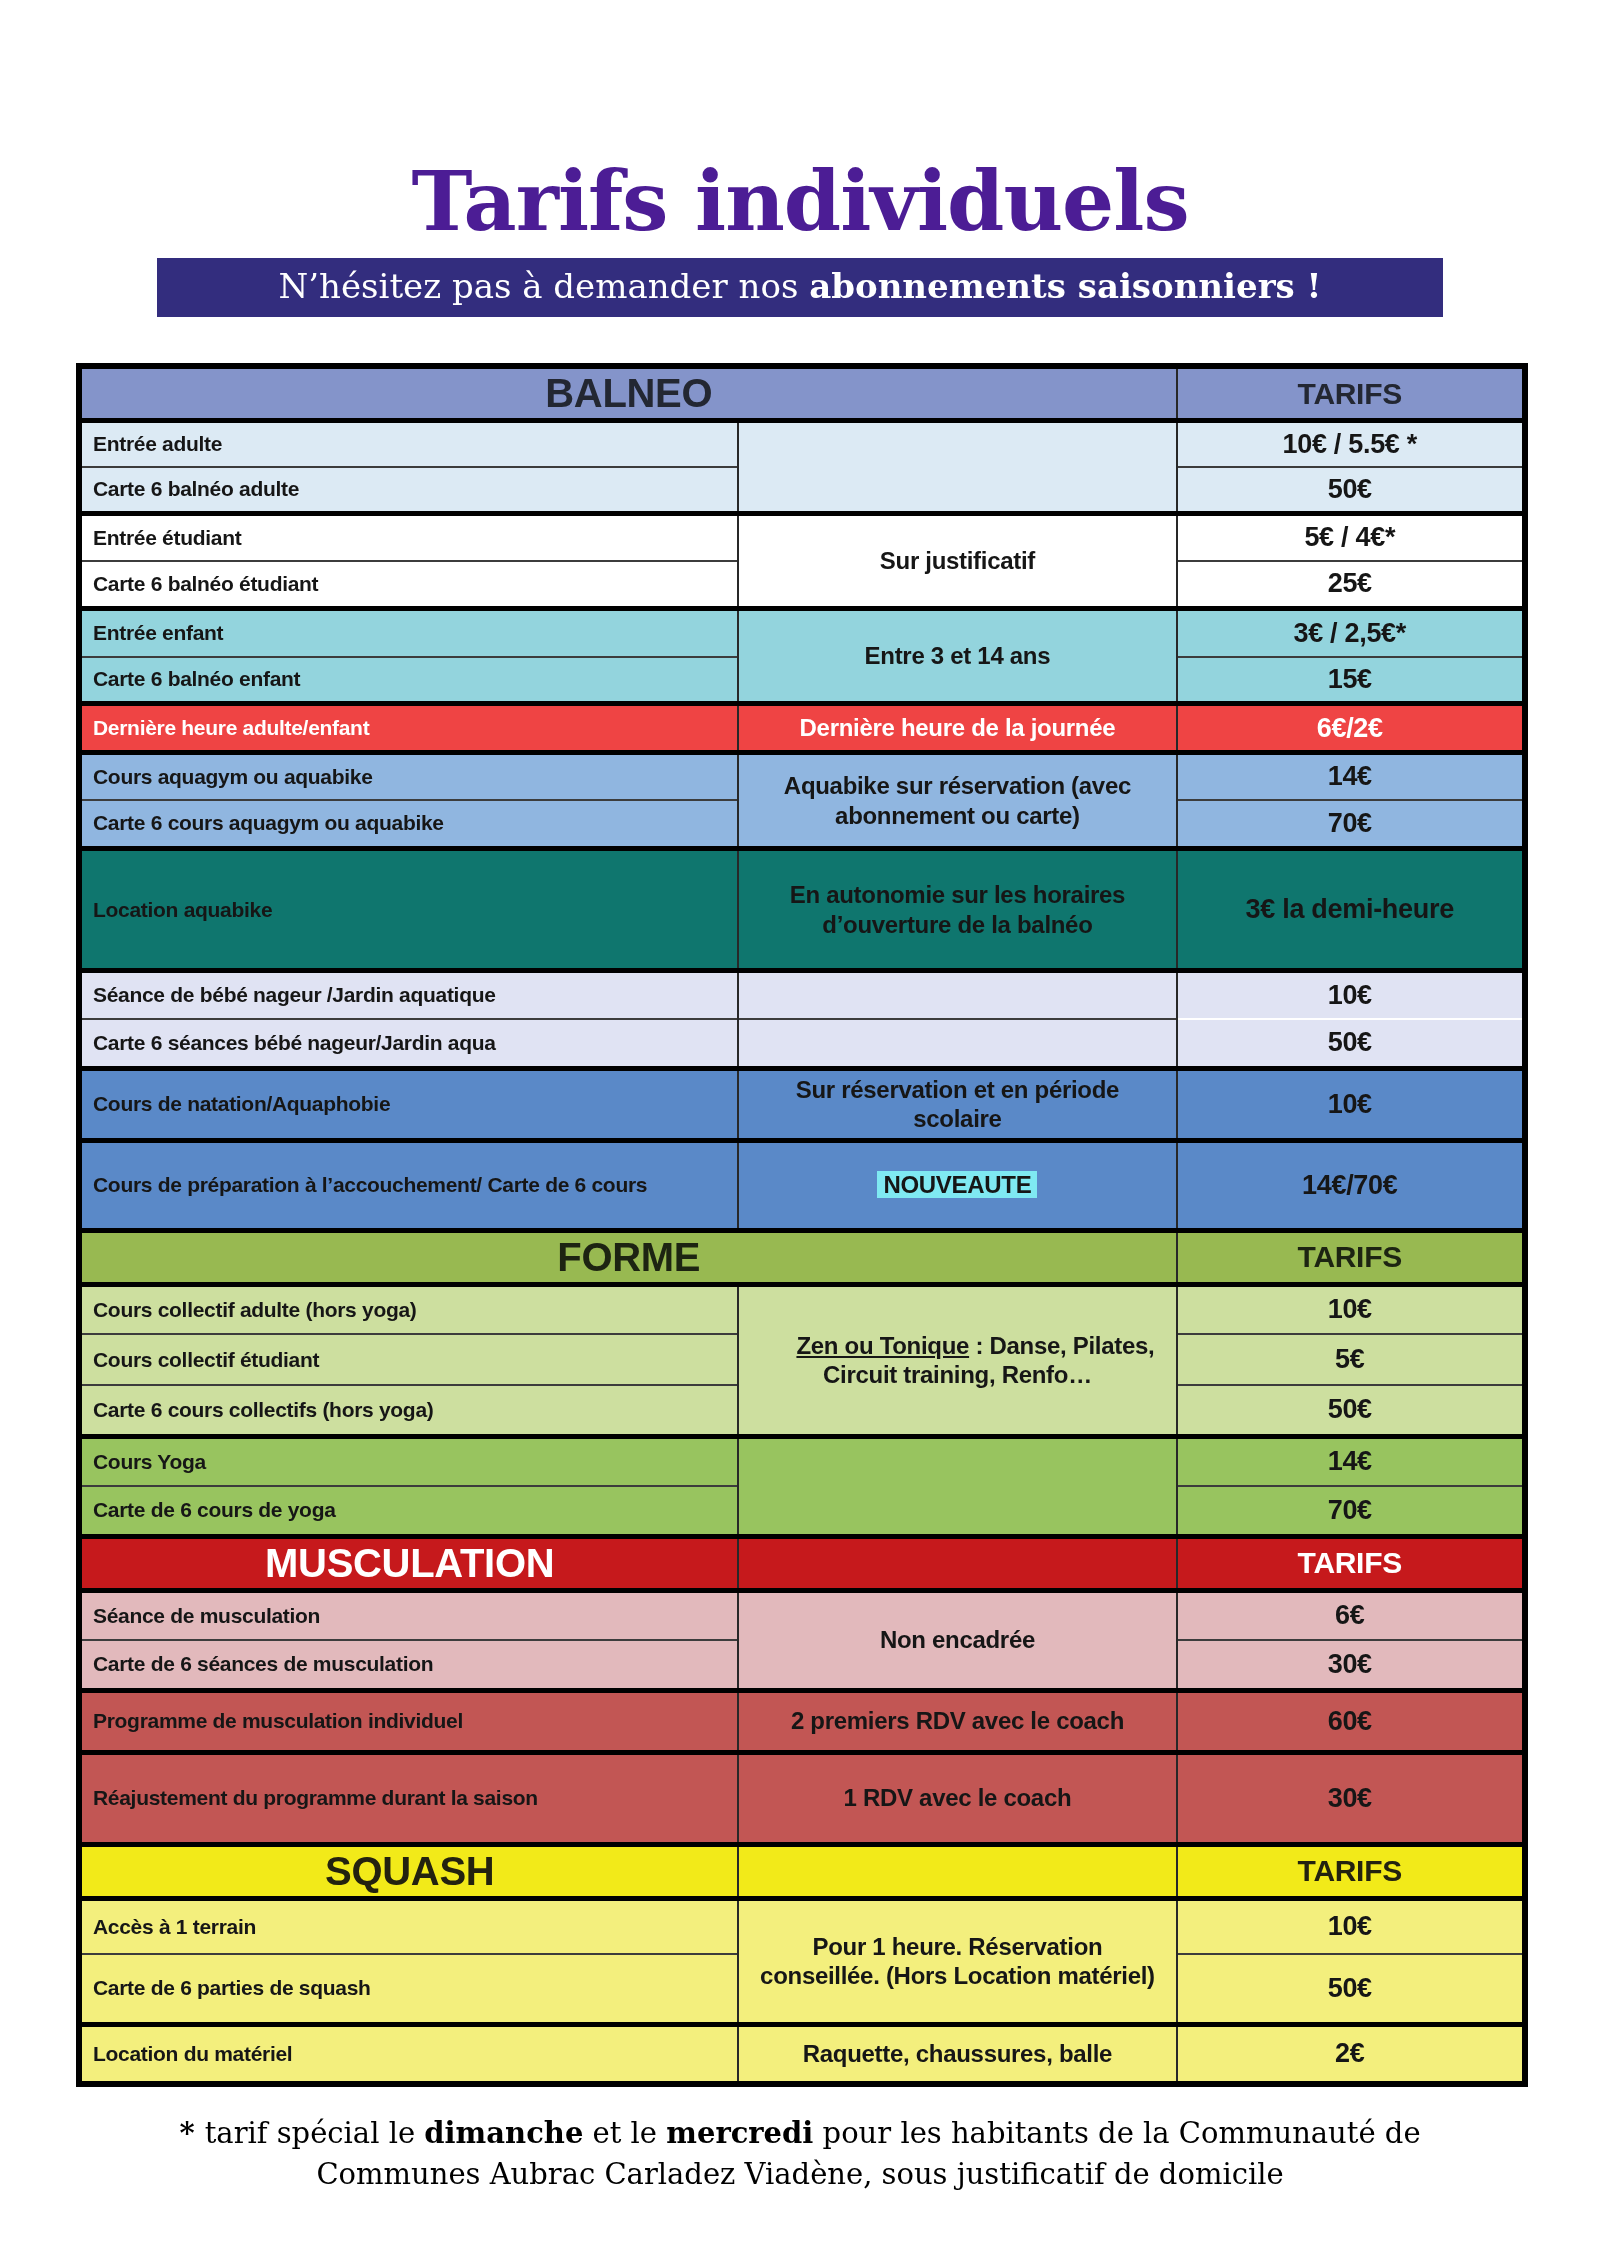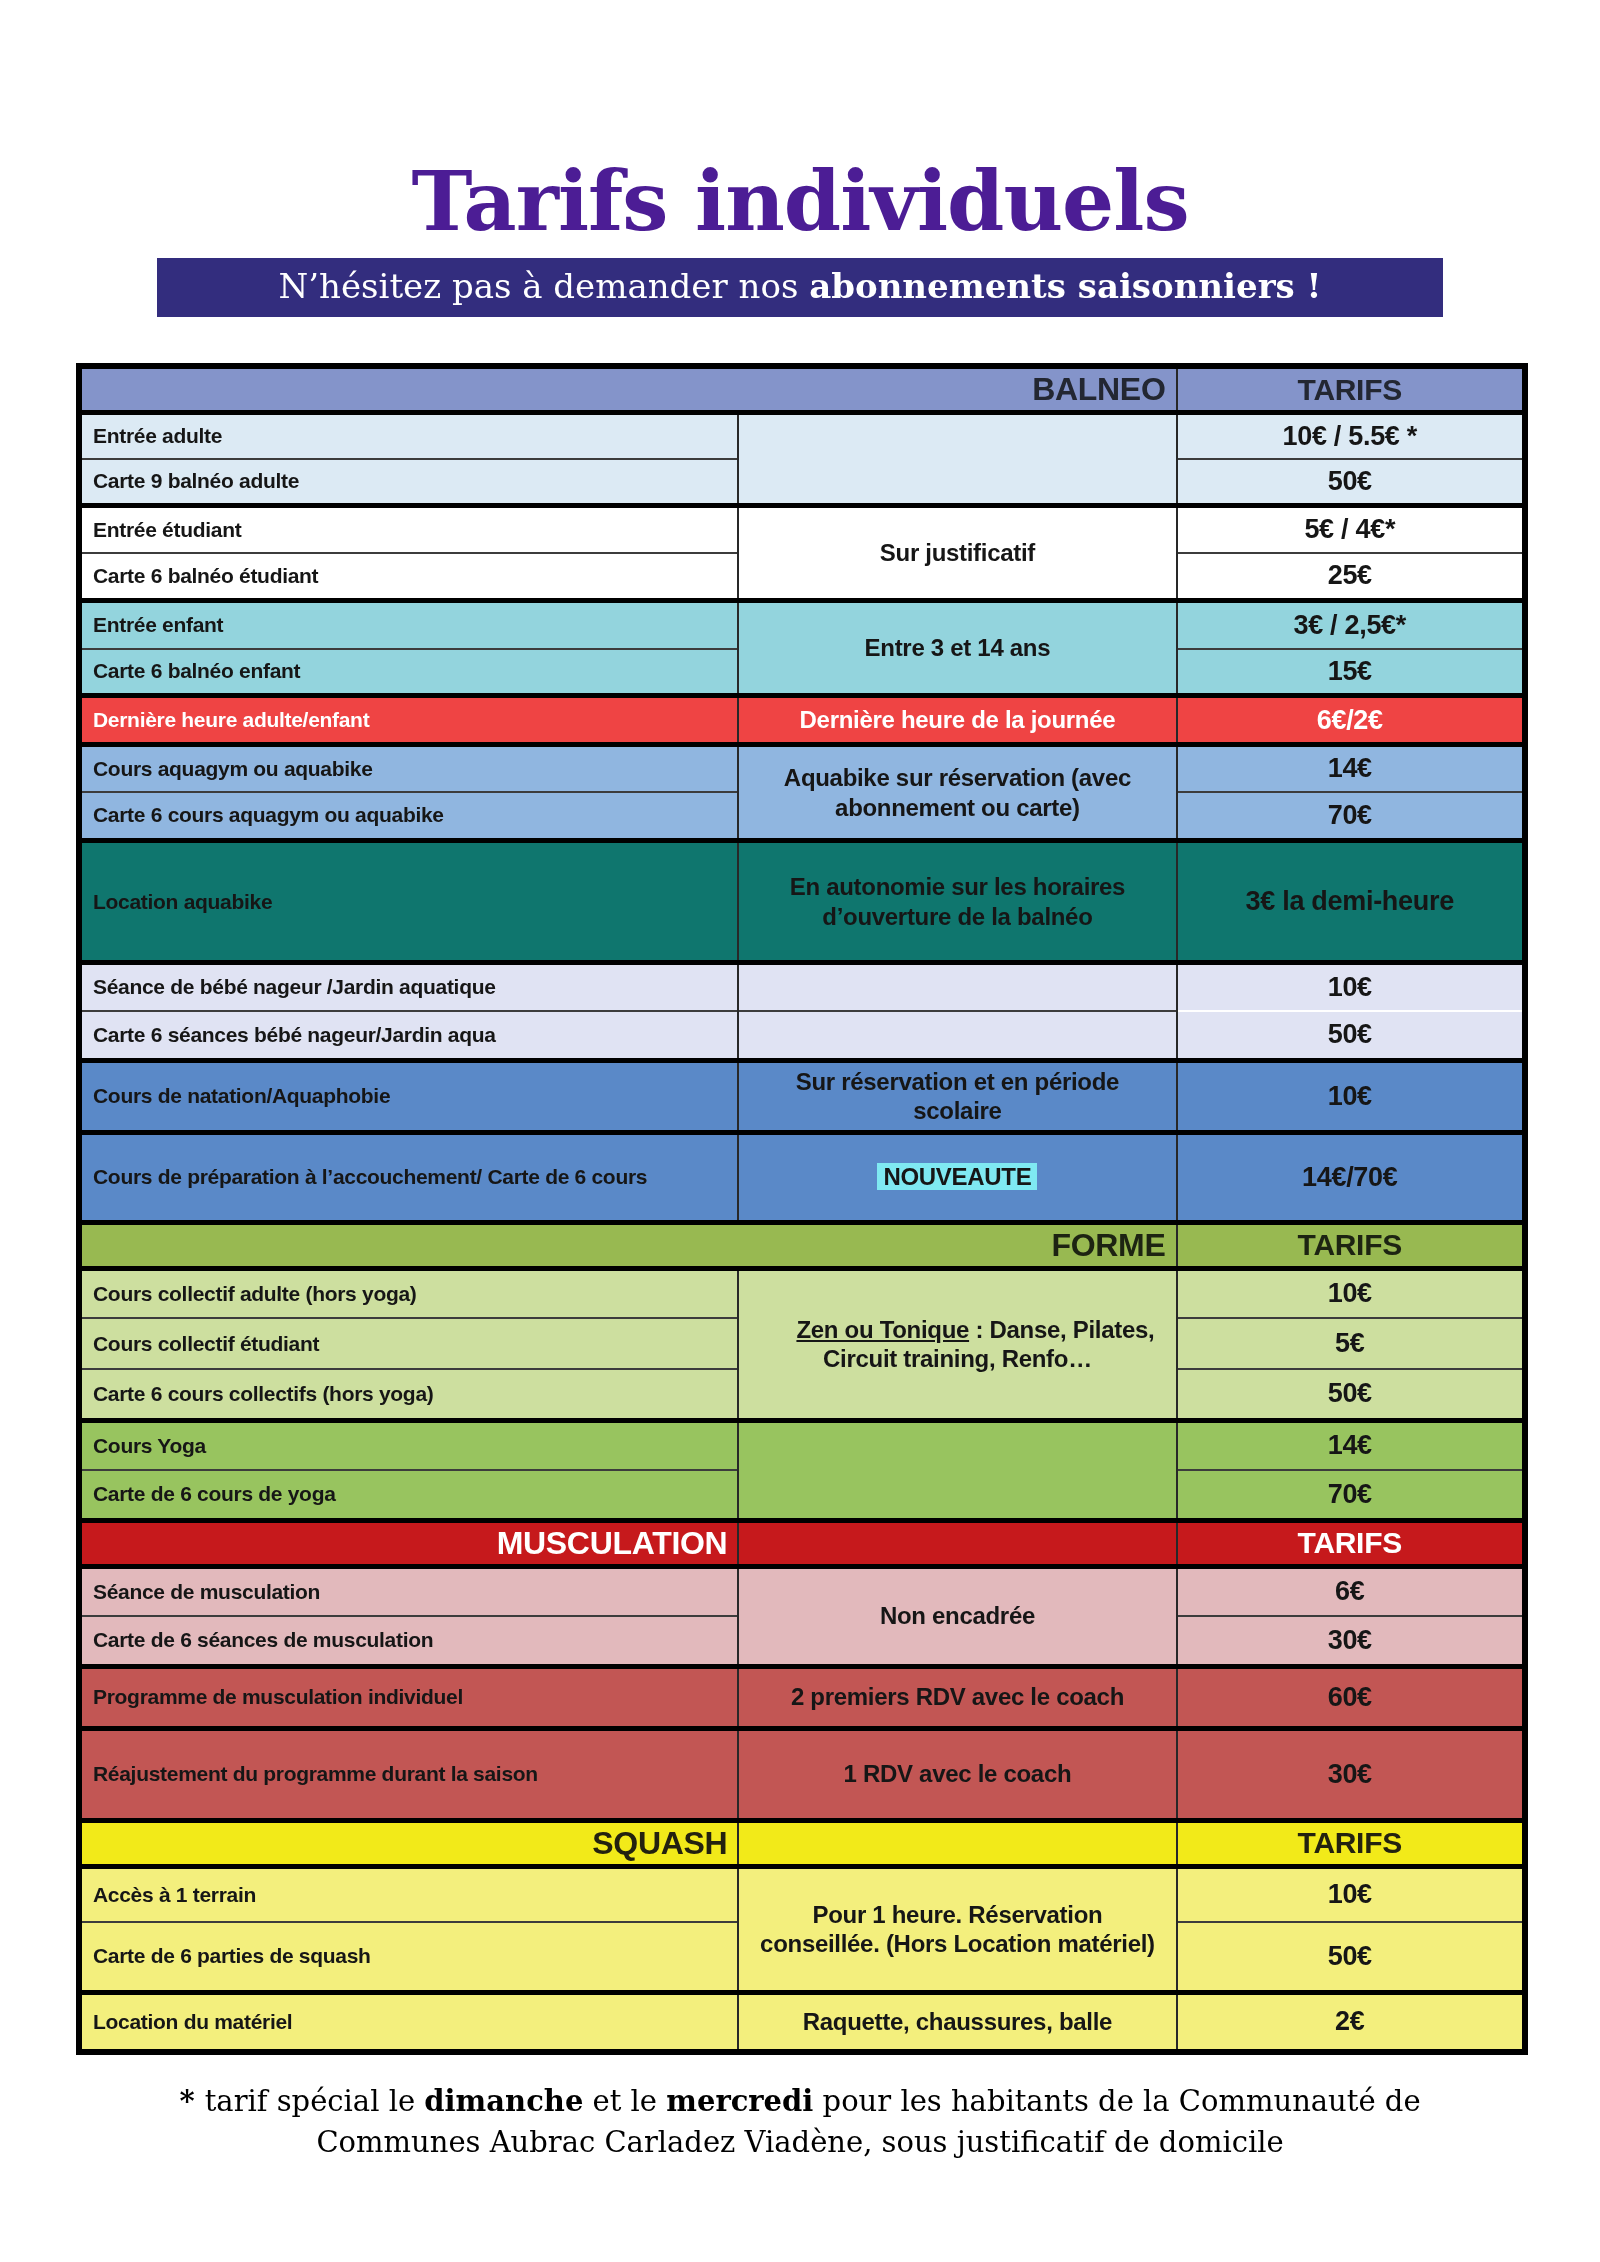--- a/index.html
+++ b/index.html
@@ -16,21 +16,21 @@
   table.tarifs { table-layout:fixed; width:1452px; margin:46px 0 0 76px;
                  border-collapse:collapse; border:6px solid #000; background:#fff; }
   td { border-left:2px solid #282828; border-top:2px solid #3c3c3c; vertical-align:middle;
        font-weight:700; color:#161616; letter-spacing:-0.3px; overflow:hidden; }
   tr.sec > td, tr.gstart > td { border-top:5px solid #000; }
   td.nodiv { border-top-color:transparent; }
 
   .lbl  { font-size:21px; text-align:left; padding:4px 10px 4px 11px; }
   .mid  { font-size:24px; text-align:center; padding:4px 12px; line-height:1.22; }
   .prc  { font-size:27px; text-align:center; padding:4px 6px; }
-  .sech { font-size:32px; text-align:right; padding:2px 10px; }
+  .sech { font-size:40px; text-align:center; padding:2px 10px; }
   .prch { font-size:30px; text-align:center; }
   .wrapnarrow { padding-right:90px; }
   .maxw { display:inline-block; max-width:350px; }
   .u  { text-decoration:underline;margin-left:36px; }
   .hl { background:#7FE9F2; padding:0 6px; }
 
   
   .h-balneo td { background:#8494CA; color:#232732; }
   .h-forme  td { background:#98B951; color:#1d2412; }
   .h-musc   td { background:#C6191C; color:#ffffff; }
@@ -80,21 +80,21 @@
       <tr class="sec h-balneo h46">
     <td class="sech" colspan="2">BALNEO</td>
     <td class="prch">TARIFS</td>
   </tr>
   <tr class="r-lblue gstart h46">
     <td class="lbl">Entrée adulte</td>
     <td class="mid" rowspan="2"></td>
     <td class="prc">10€ / 5.5€ *</td>
   </tr>
   <tr class="r-lblue grow h47">
-    <td class="lbl">Carte 9 balnéo adulte</td>
+    <td class="lbl">Carte 6 balnéo adulte</td>
     <td class="prc">50€</td>
   </tr>
   <tr class="r-white gstart h47">
     <td class="lbl">Entrée étudiant</td>
     <td class="mid" rowspan="2">Sur justificatif</td>
     <td class="prc">5€ / 4€*</td>
   </tr>
   <tr class="r-white grow h48">
     <td class="lbl">Carte 6 balnéo étudiant</td>
     <td class="prc">25€</td>

